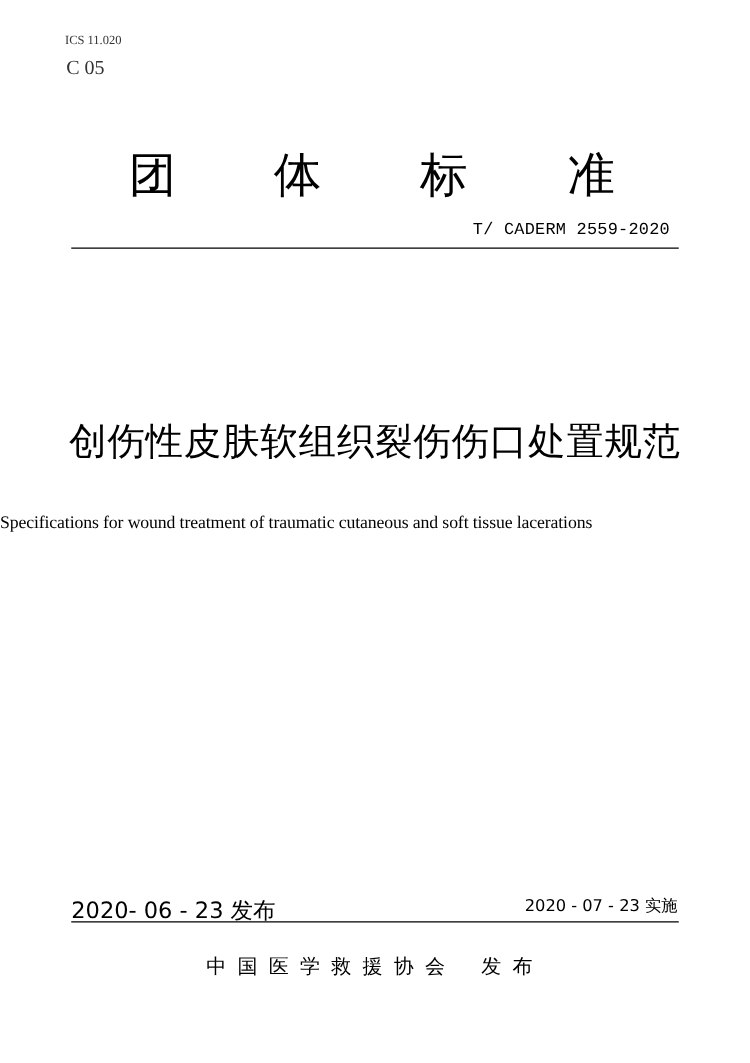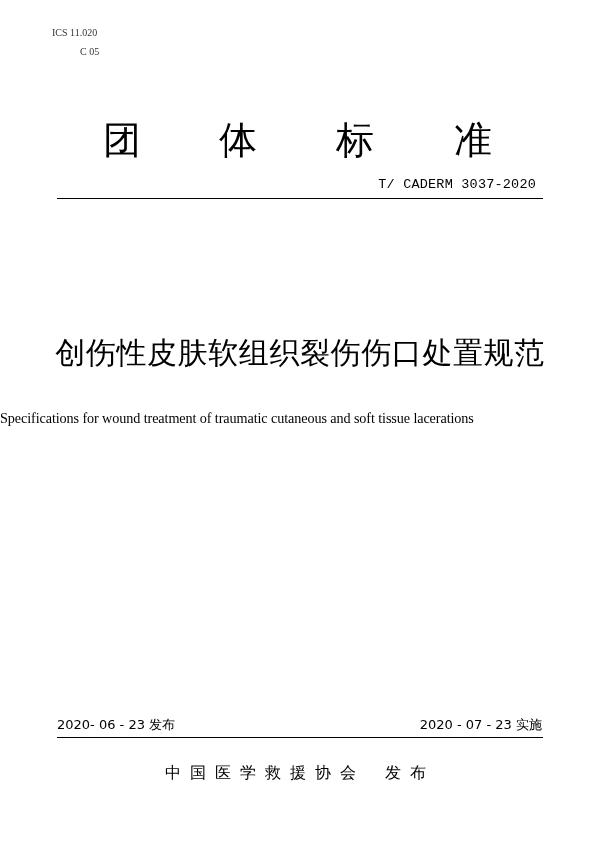--- a/index.html
+++ b/index.html
@@ -3,52 +3,52 @@
 <meta charset="utf-8">
 <style>
   html, body { margin: 0; padding: 0; }
   body { width: 600px; height: 850px; background: #ffffff; position: relative; overflow: hidden; color: #000; }
   .abs { position: absolute; }
   .serif { font-family: "Liberation Serif", "DejaVu Serif", serif; }
   .sans { font-family: "DejaVu Sans", "Liberation Sans", sans-serif; }
   .mono { font-family: "Liberation Mono", "DejaVu Sans Mono", monospace; }
 
   #ics { left: 52px; top: 28px; font-size: 10px; color: #333; line-height: 1; }
-  #ccs { left: 80px; top: 47px; font-size: 10px; color: #333; line-height: 1; }
+  #ccs { left: 53px; top: 47px; font-size: 16px; color: #333; line-height: 1; }
 
   #title-row { left: 100px; top: 118px; width: 400px; height: 44px; }
   .title-char { position: absolute; top: 0; font-size: 38px; line-height: 44px; font-weight: normal; }
 
   #std-no { right: 64px; top: 177px; font-size: 13.5px; letter-spacing: 0.2px; }
   #rule-top { left: 57px; top: 198px; width: 486px; height: 0; border-top: 1.2px solid #000; }
 
   #title-cn { left: 0; width: 600px; top: 333px; text-align: center; font-size: 30px; letter-spacing: 0.6px; }
   #title-en { left: 0; width: 600px; top: 410px; text-align: left; font-size: 14.2px; letter-spacing: -0.1px; }
 
-  #pub-date { left: 57px; top: 716px; font-size: 13px; }
+  #pub-date { left: 57px; top: 716px; font-size: 18px; }
   #impl-date { right: 58px; top: 716px; font-size: 13px; }
   #rule-bottom { left: 57px; top: 737px; width: 486px; height: 0; border-top: 1.2px solid #000; }
 
   #publisher { left: 0; width: 600px; top: 763px; text-align: center; font-size: 16px; letter-spacing: 9px; }
   #publisher .gap { display: inline-block; width: 20px; }
 </style>
 </head>
 <body>
 
 <div id="ics" class="abs serif">ICS  11.020</div>
 <div id="ccs" class="abs serif">C 05</div>
 
 <div id="title-row" class="abs sans">
   <span class="title-char" style="left:3px">团</span>
   <span class="title-char" style="left:119px">体</span>
   <span class="title-char" style="left:236px">标</span>
   <span class="title-char" style="left:354px">准</span>
 </div>
 
-<div id="std-no" class="abs mono">T/ CADERM 3037-2020</div>
+<div id="std-no" class="abs mono">T/ CADERM 2559-2020</div>
 <div id="rule-top" class="abs"></div>
 
 <div id="title-cn" class="abs sans">创伤性皮肤软组织裂伤伤口处置规范</div>
 <div id="title-en" class="abs serif">Specifications for wound treatment of traumatic cutaneous and soft tissue lacerations</div>
 
 <div id="pub-date" class="abs sans">2020- 06 - 23 发布</div>
 <div id="impl-date" class="abs sans">2020 - 07 - 23 实施</div>
 <div id="rule-bottom" class="abs"></div>
 
 <div id="publisher" class="abs sans">

